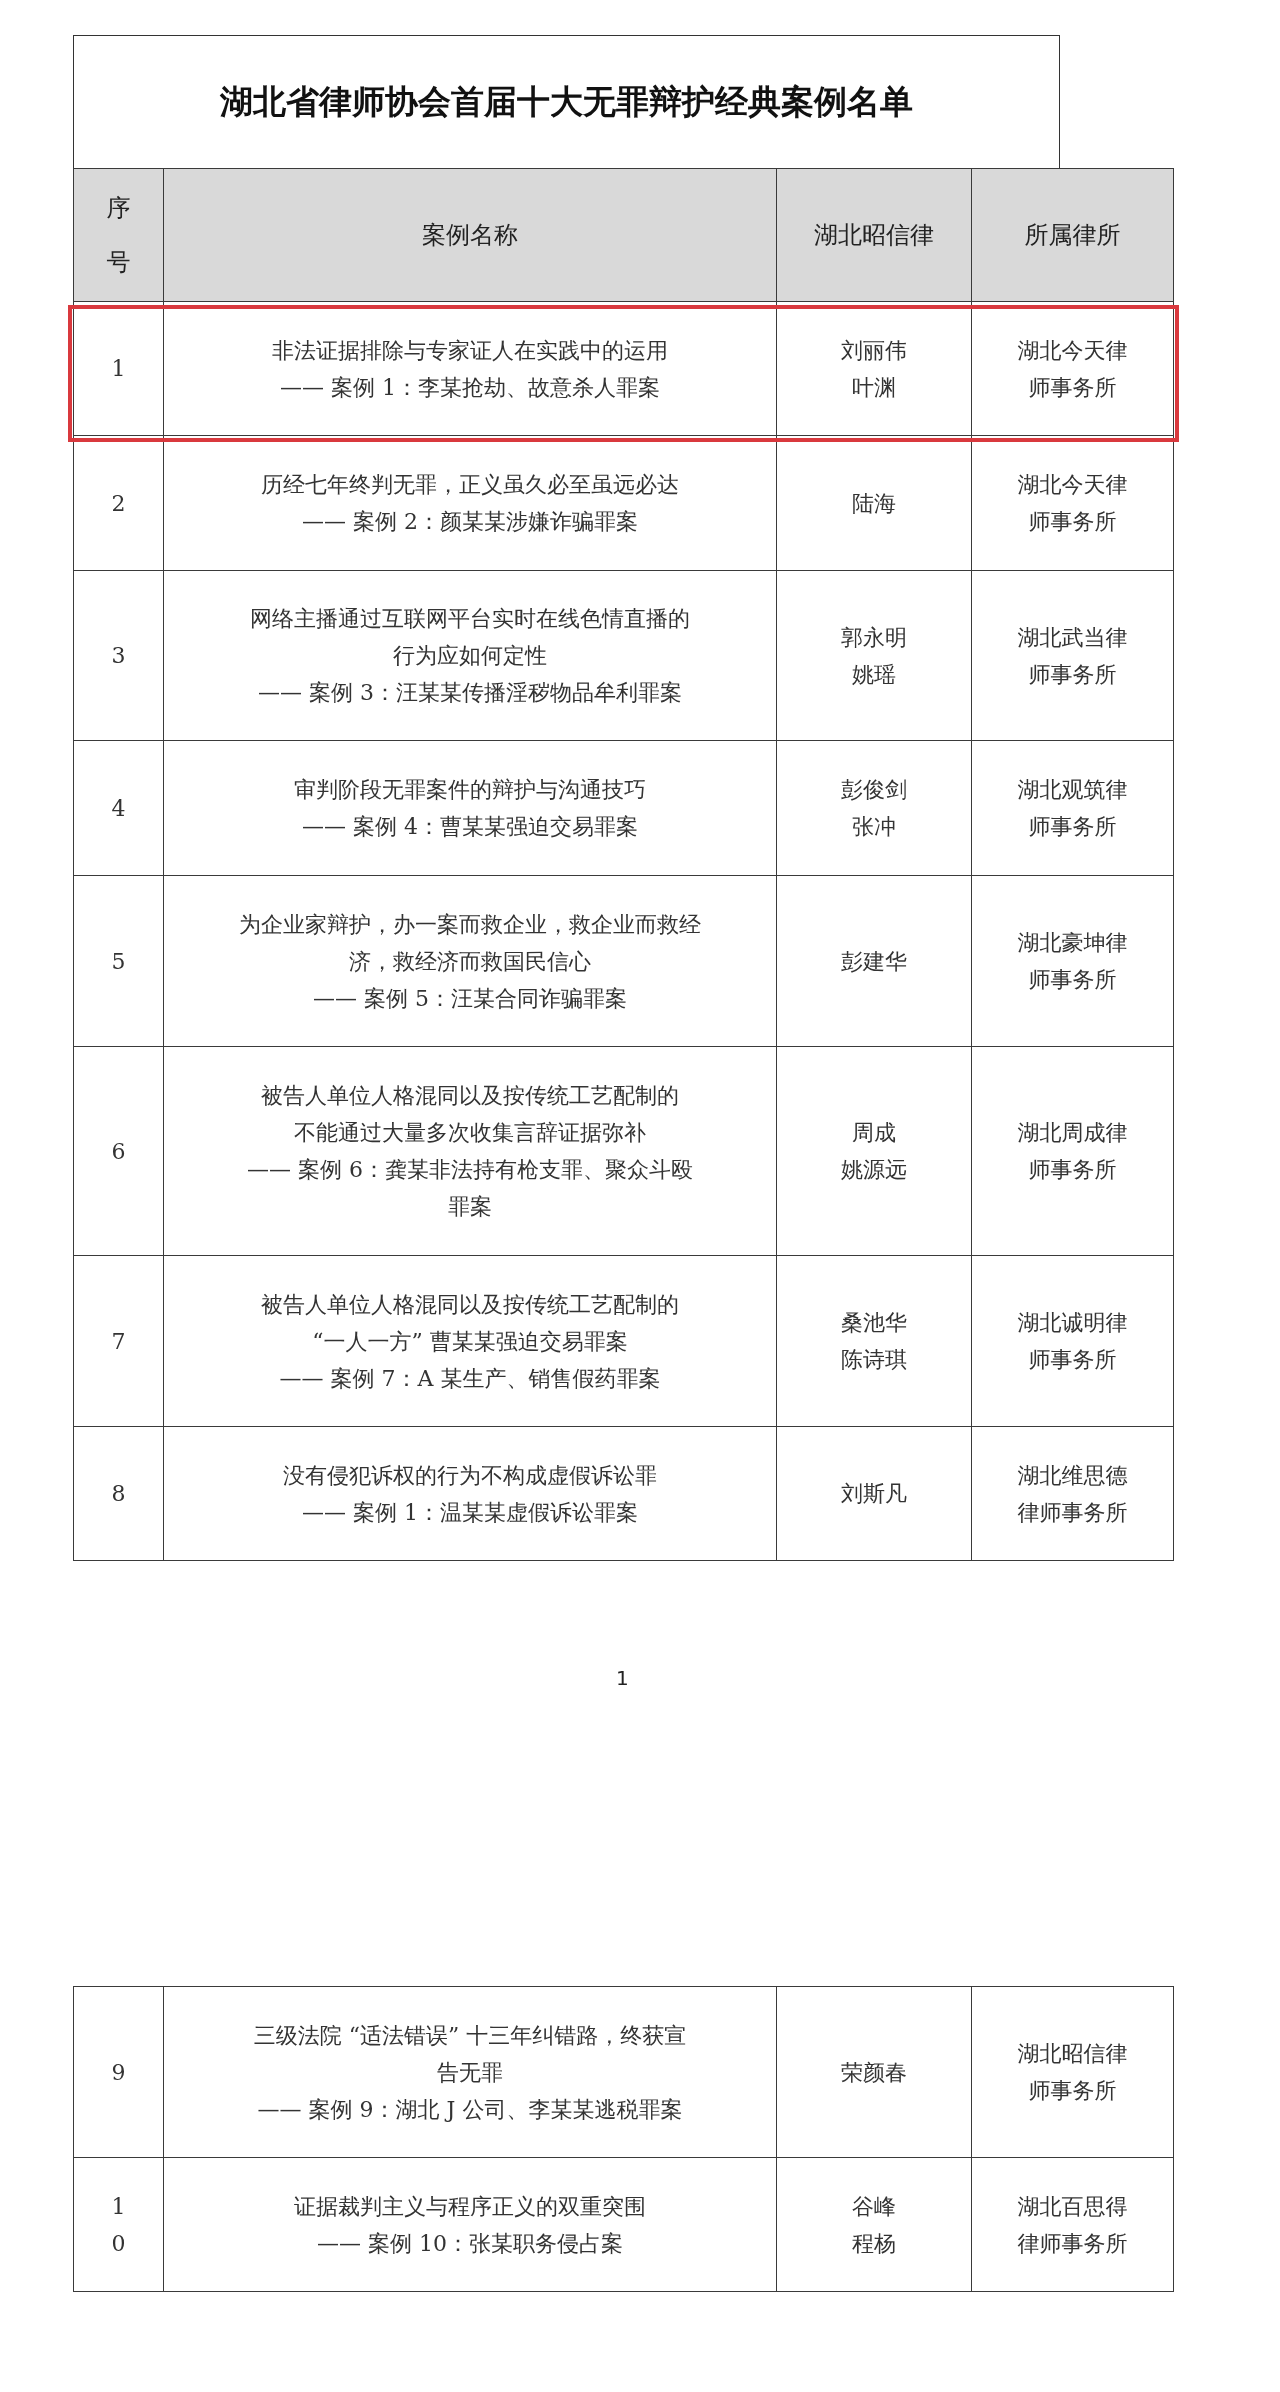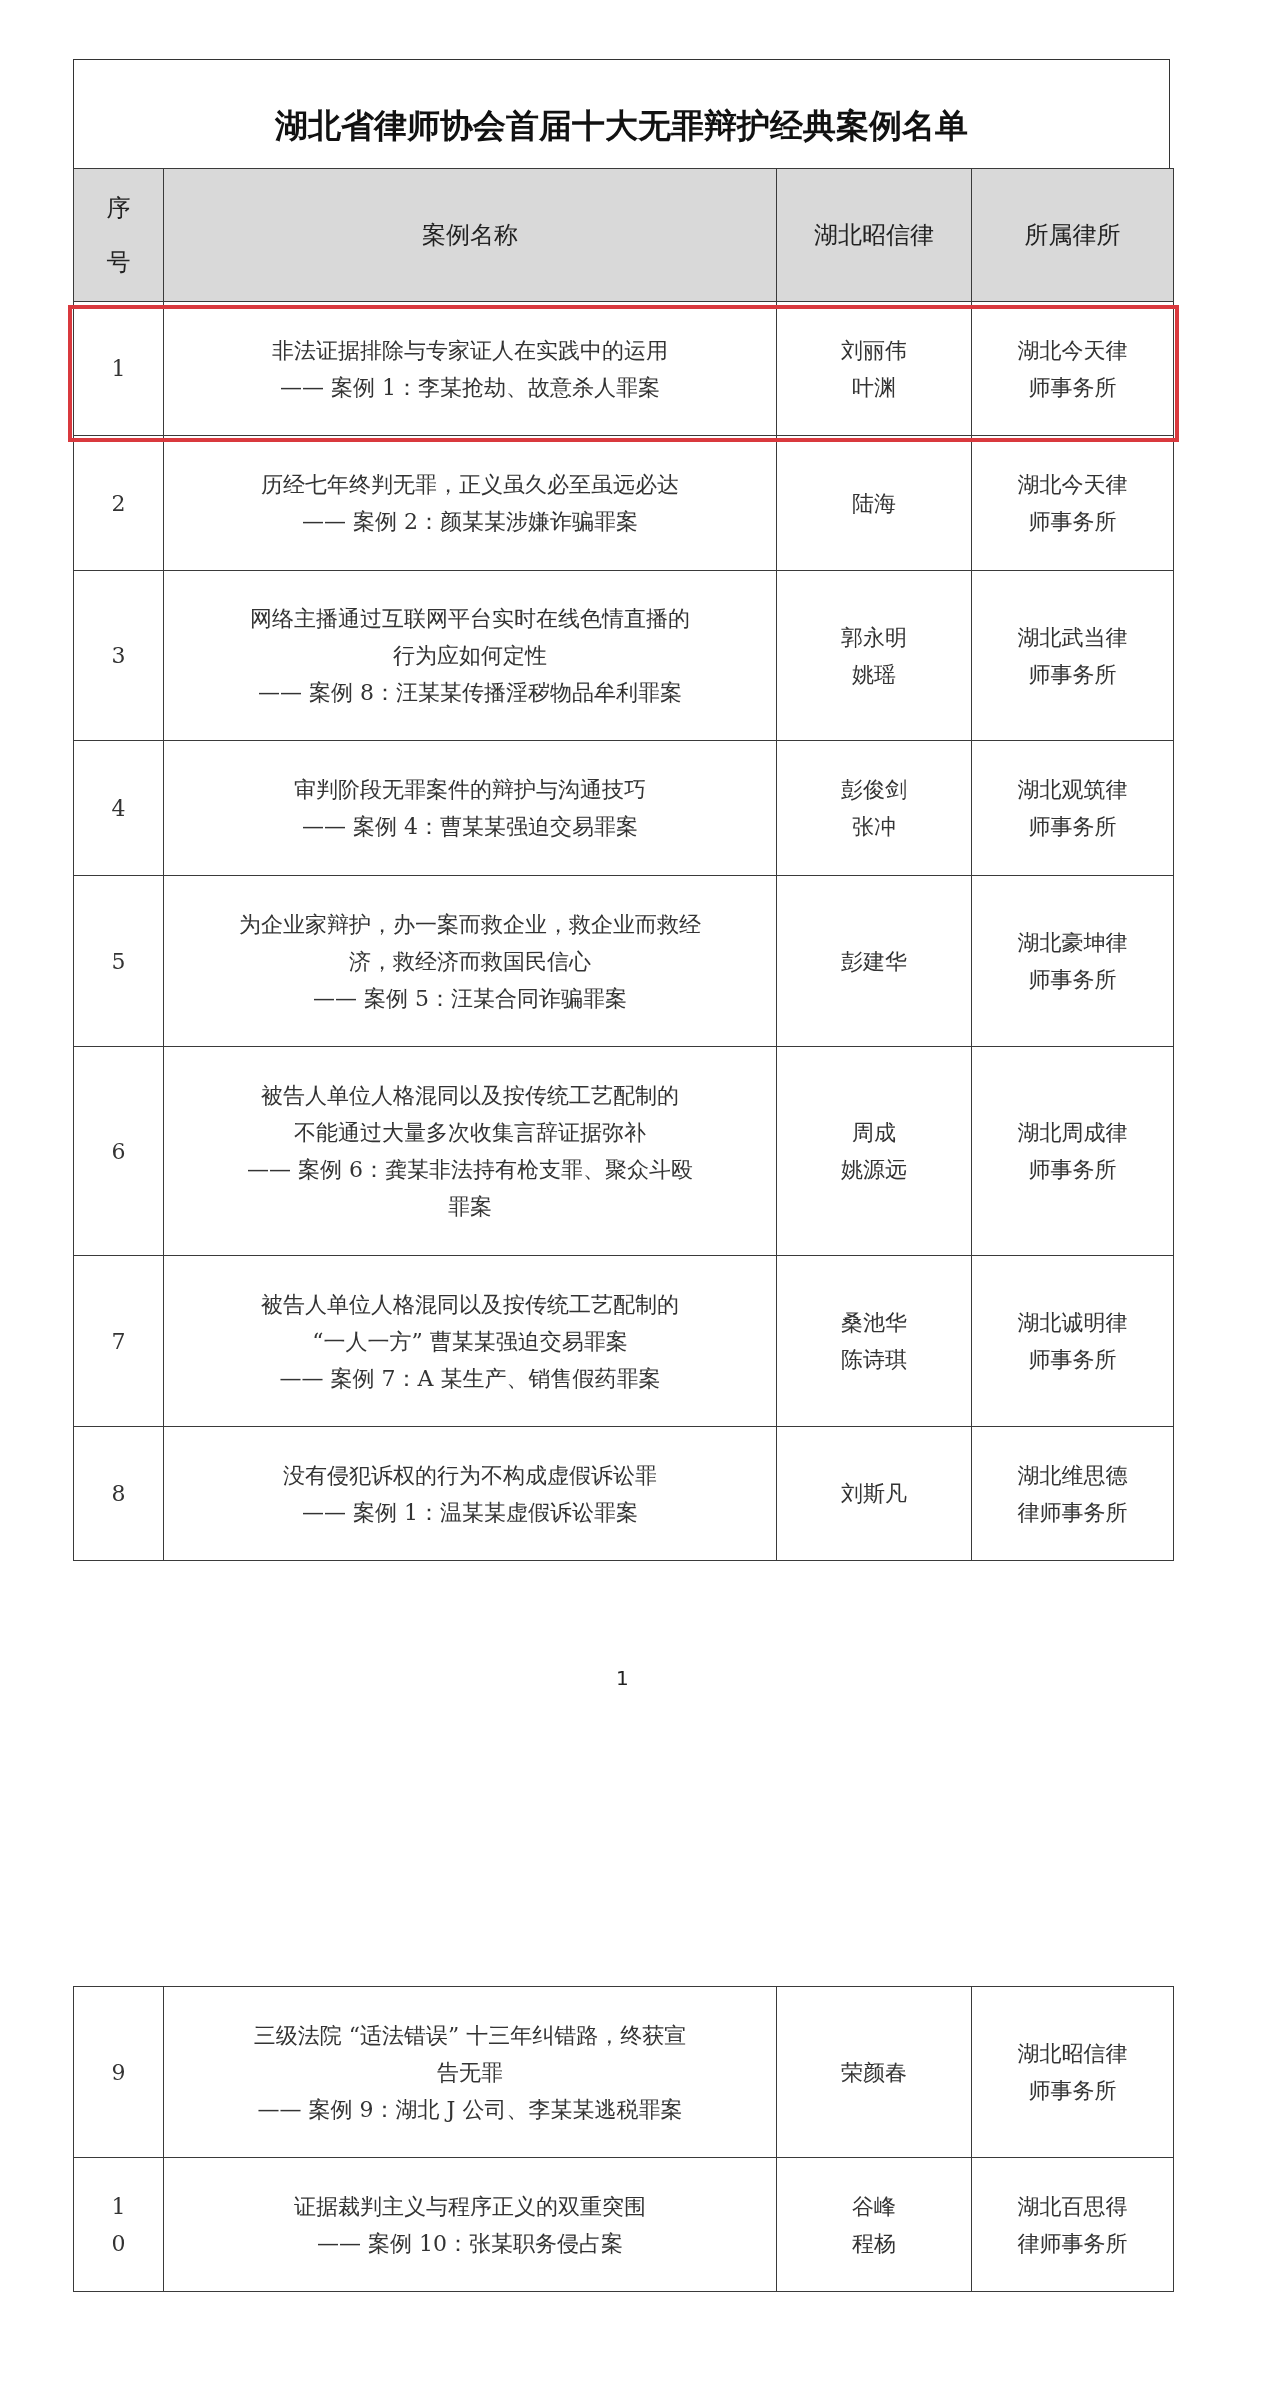--- a/index.html
+++ b/index.html
@@ -1,20 +1,20 @@
 <!DOCTYPE html>
 <html><head>
 <meta charset="utf-8">
 <style>
   html, body { margin:0; padding:0; background:#ffffff; }
   body { width:1280px; height:2392px; position:relative; overflow:hidden;
          font-family:"DejaVu Serif","Liberation Serif",serif; color:#2a2a2a; }
-  .title-box { position:absolute; left:73px; top:35px; width:1097px; height:134px;
+  .title-box { position:absolute; left:73px; top:35px; width:987px; height:134px;
                border:1.5px solid #333; border-bottom:none; box-sizing:border-box;
-               display:flex; align-items:center; justify-content:center; background:#fff;margin-top:24px; }
+               display:flex; align-items:center; justify-content:center; background:#fff; }
   .title-text { font-family:"DejaVu Sans","Liberation Sans",sans-serif; font-weight:bold;
                 font-size:33px; color:#111; letter-spacing:0px; }
   table.grid { position:absolute; left:73px; width:1100px; border-collapse:collapse;
                table-layout:fixed; }
   table.grid td { border:1.5px solid #3a3a3a; text-align:center; vertical-align:middle;
                   padding:0; font-size:22px; line-height:37px; color:#333; }
   table.grid tr.head td { background:#d9d9d9; font-size:24px; color:#222; height:132px; }
   .col-no { width:90px; }
   .col-name { width:613px; }
   .col-lawyer { width:195px; }
@@ -85,21 +85,21 @@
           <span class="line">师事务所</span>
         </td>
       </tr>
       <tr style="height: 170px;">
         <td>
           <span class="line">3</span>
         </td>
         <td>
           <span class="line">网络主播通过互联网平台实时在线色情直播的</span>
           <span class="line">行为应如何定性</span>
-          <span class="line">—— 案例 8：汪某某传播淫秽物品牟利罪案</span>
+          <span class="line">—— 案例 3：汪某某传播淫秽物品牟利罪案</span>
         </td>
         <td>
           <span class="line">郭永明</span>
           <span class="line">姚瑶</span>
         </td>
         <td>
           <span class="line">湖北武当律</span>
           <span class="line">师事务所</span>
         </td>
       </tr>

